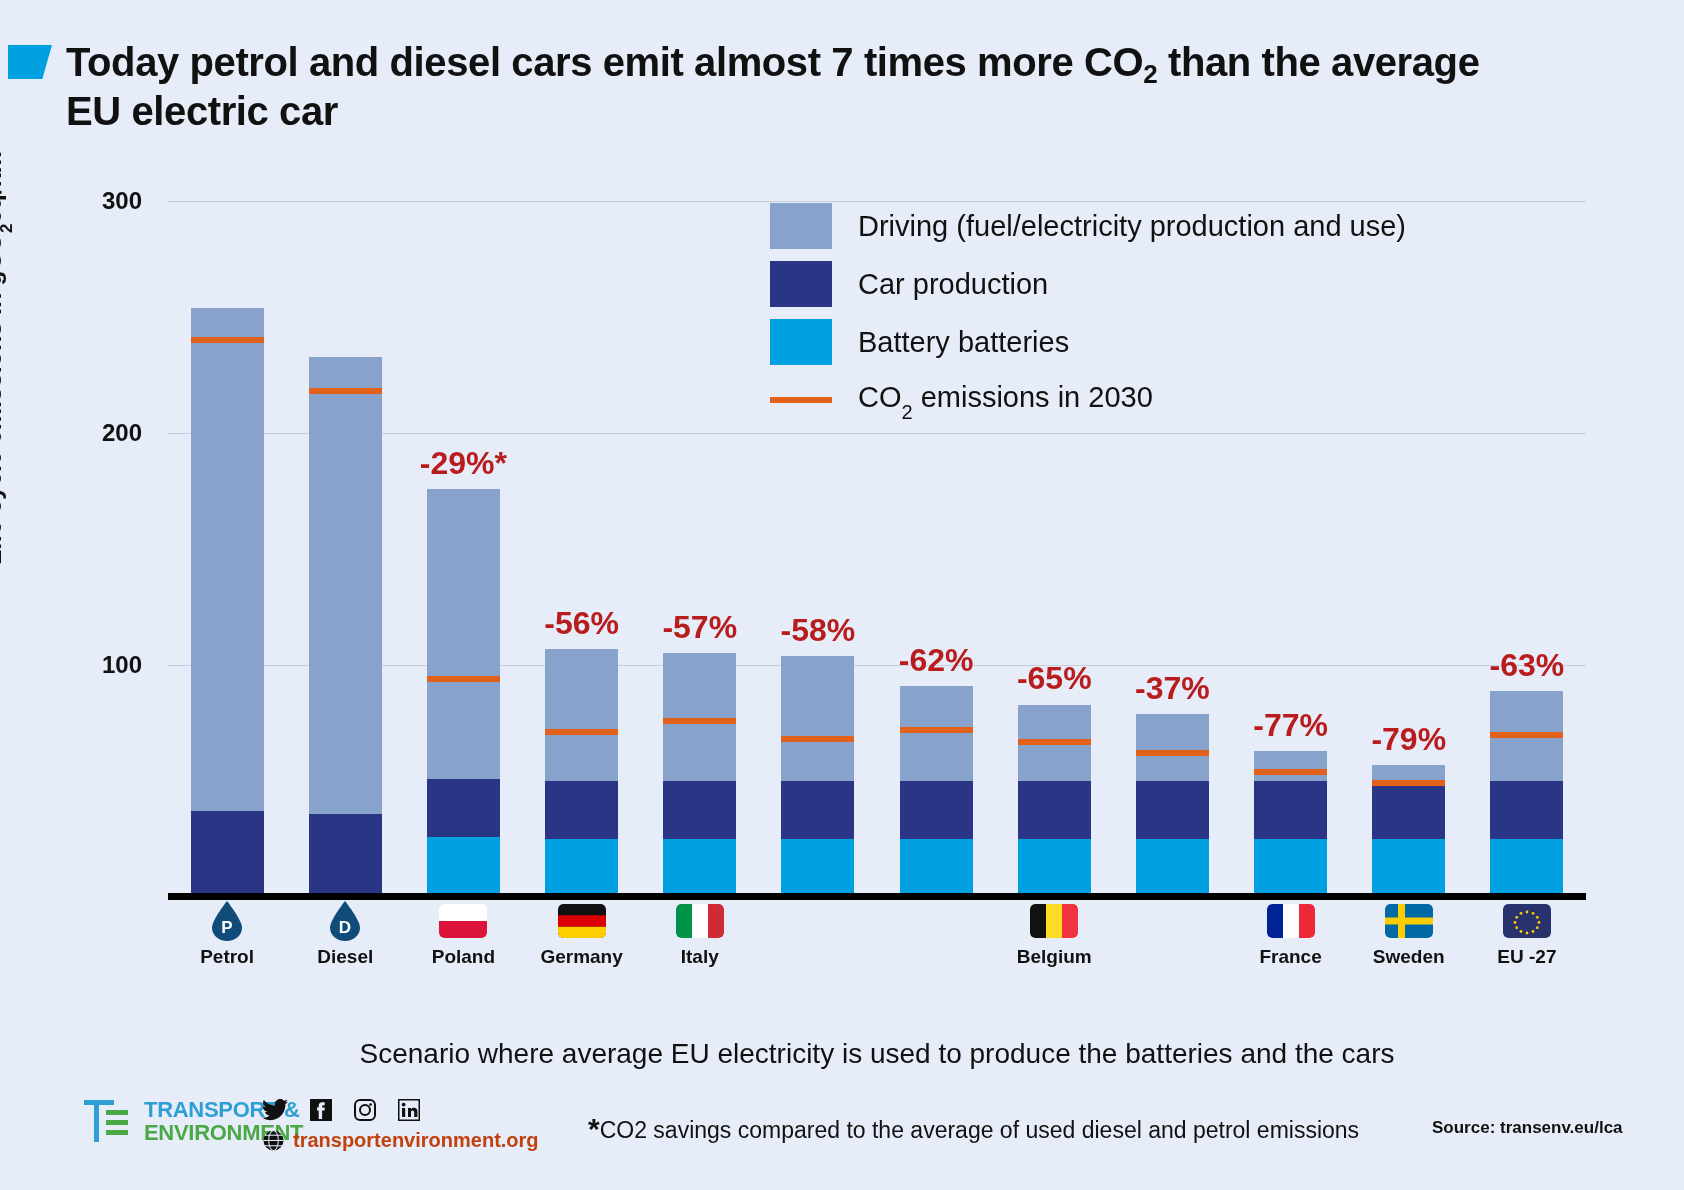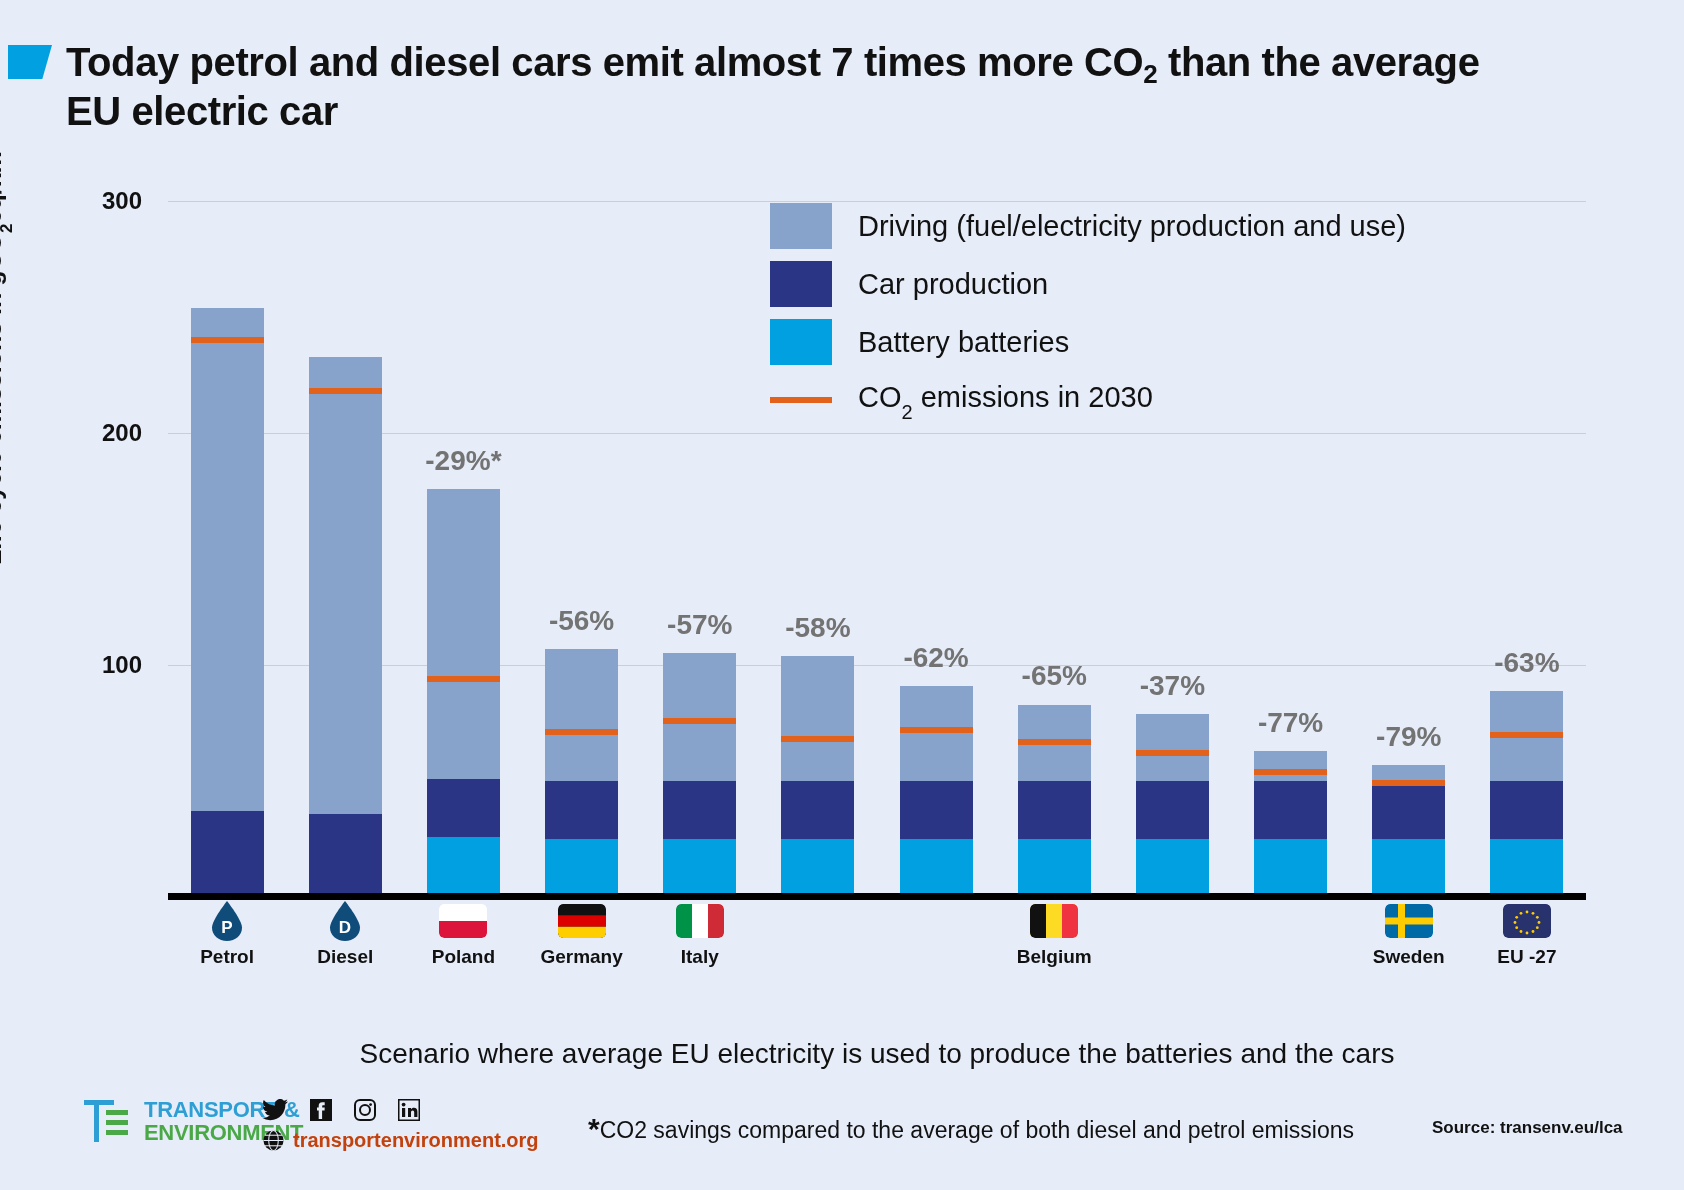--- a/index.html
+++ b/index.html
@@ -46,21 +46,21 @@
   
   .bars{position:absolute;left:168px;top:178px;width:1418px;height:719px;}
   .barcol{position:absolute;bottom:0;}
   .seg{position:absolute;left:0;width:100%;}
   .seg.driving{background:#87a3cb;}
   .seg.car{background:#2b3585;}
   .seg.battery{background:#00a0e1;}
   .marker2030{position:absolute;left:0;width:100%;height:6px;background:#e2621b;}
   .pctlabel{
     position:absolute;width:200px;text-align:center;
-    font-size:28px;font-weight:bold;color:#737373;white-space:nowrap;
+    font-size:32px;font-weight:bold;color:#b91c1c;white-space:nowrap;
   }
 
   
   .legend{position:absolute;left:770px;top:197px;}
   .legend-row{display:flex;align-items:center;height:58px;}
   .legend-swatch{width:62px;height:46px;margin-right:26px;flex:0 0 auto;}
   .legend-line{width:62px;height:6px;margin-right:26px;flex:0 0 auto;background:#e2621b;}
   .legend-text{font-size:29px;color:#111;white-space:nowrap;}
   .legend-text sub{font-size:20px;position:relative;top:5px;}
 
@@ -272,20 +272,30 @@
     </div>
     <div class="cat" style="left: 786.25px; width: 200px;">
       <div class="icon">
         <svg class="flagbox" viewBox="0 0 48 34">
           <rect width="48" height="34" rx="5" fill="#fdda24"></rect>
           <path d="M5 0h11v34H5a5 5 0 0 1-5-5V5a5 5 0 0 1 5-5z" fill="#111"></path>
           <path d="M32 0h11a5 5 0 0 1 5 5v24a5 5 0 0 1-5 5H32z" fill="#ef3340"></path>
         </svg>
       </div>
       <div class="catlabel">Belgium</div>
+    </div>
+    <div class="cat" style="left: 1022.58px; width: 200px;">
+      <div class="icon">
+        <svg class="flagbox" viewBox="0 0 48 34">
+          <rect width="48" height="34" rx="5" fill="#fff"></rect>
+          <path d="M5 0h11v34H5a5 5 0 0 1-5-5V5a5 5 0 0 1 5-5z" fill="#002395"></path>
+          <path d="M32 0h11a5 5 0 0 1 5 5v24a5 5 0 0 1-5 5H32z" fill="#ed2939"></path>
+        </svg>
+      </div>
+      <div class="catlabel">France</div>
     </div>
     <div class="cat" style="left: 1140.75px; width: 200px;">
       <div class="icon">
         <svg class="flagbox" viewBox="0 0 48 34">
           <rect width="48" height="34" rx="5" fill="#006aa7"></rect>
           <rect x="13" y="0" width="7" height="34" fill="#fecc00"></rect>
           <rect x="0" y="13.5" width="48" height="7" fill="#fecc00"></rect>
         </svg>
       </div>
       <div class="catlabel">Sweden</div>
@@ -359,16 +369,16 @@
             <line x1="1.5" y1="12" x2="22.5" y2="12"></line>
             <line x1="3" y1="6.5" x2="21" y2="6.5"></line>
             <line x1="3" y1="17.5" x2="21" y2="17.5"></line>
           </g>
         </svg>
       <span class="web-text">transportenvironment.org</span>
     </div>
   </div>
 
   <div class="footnote">
-    <span class="star">*</span><span>CO2 savings compared to the average of both diesel and petrol emissions</span>
+    <span class="star">*</span><span>CO2 savings compared to the average of used diesel and petrol emissions</span>
   </div>
   <div class="source">Source: transenv.eu/lca</div>
 </div>
 
 </body></html>

